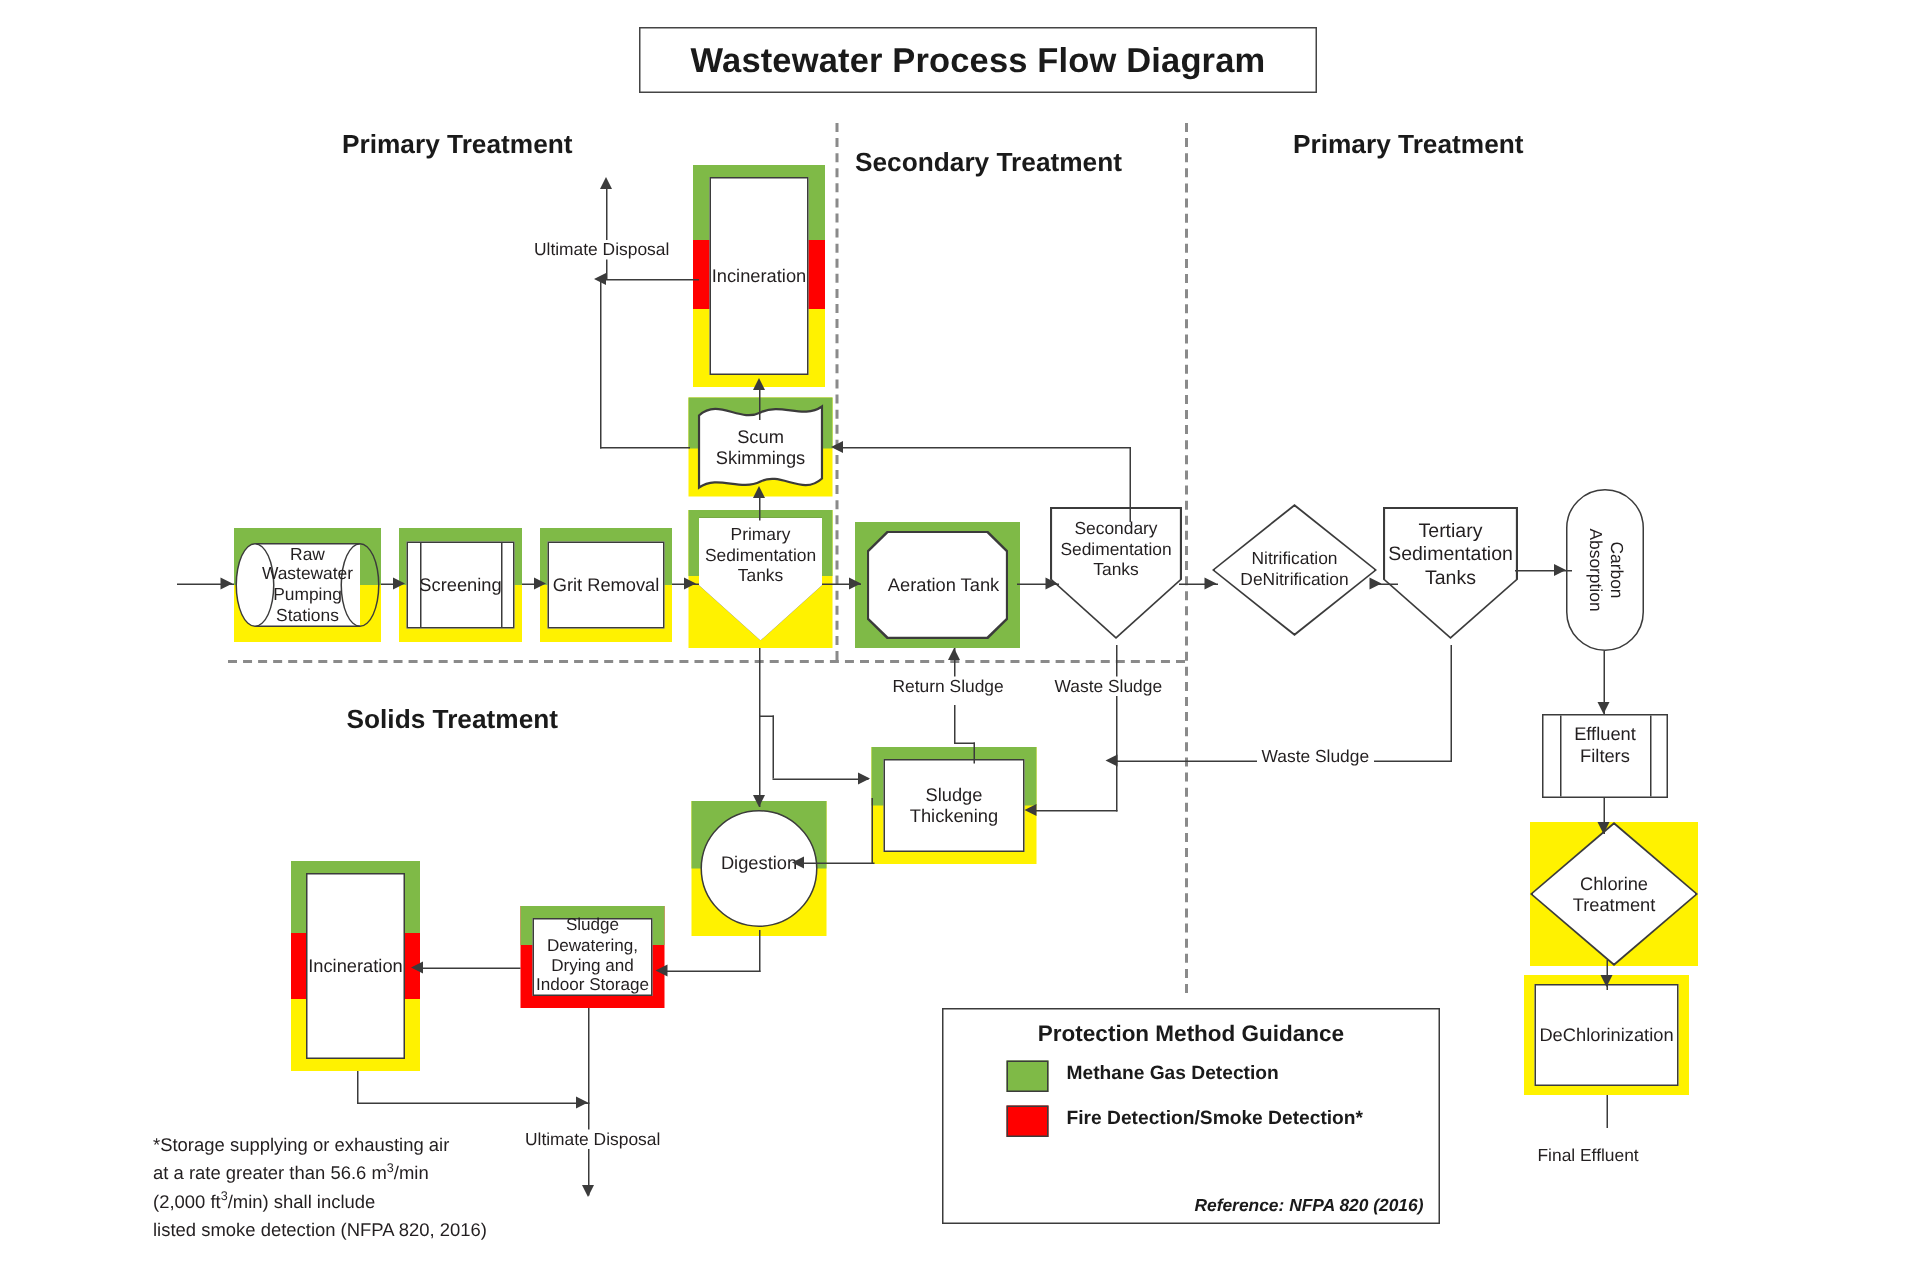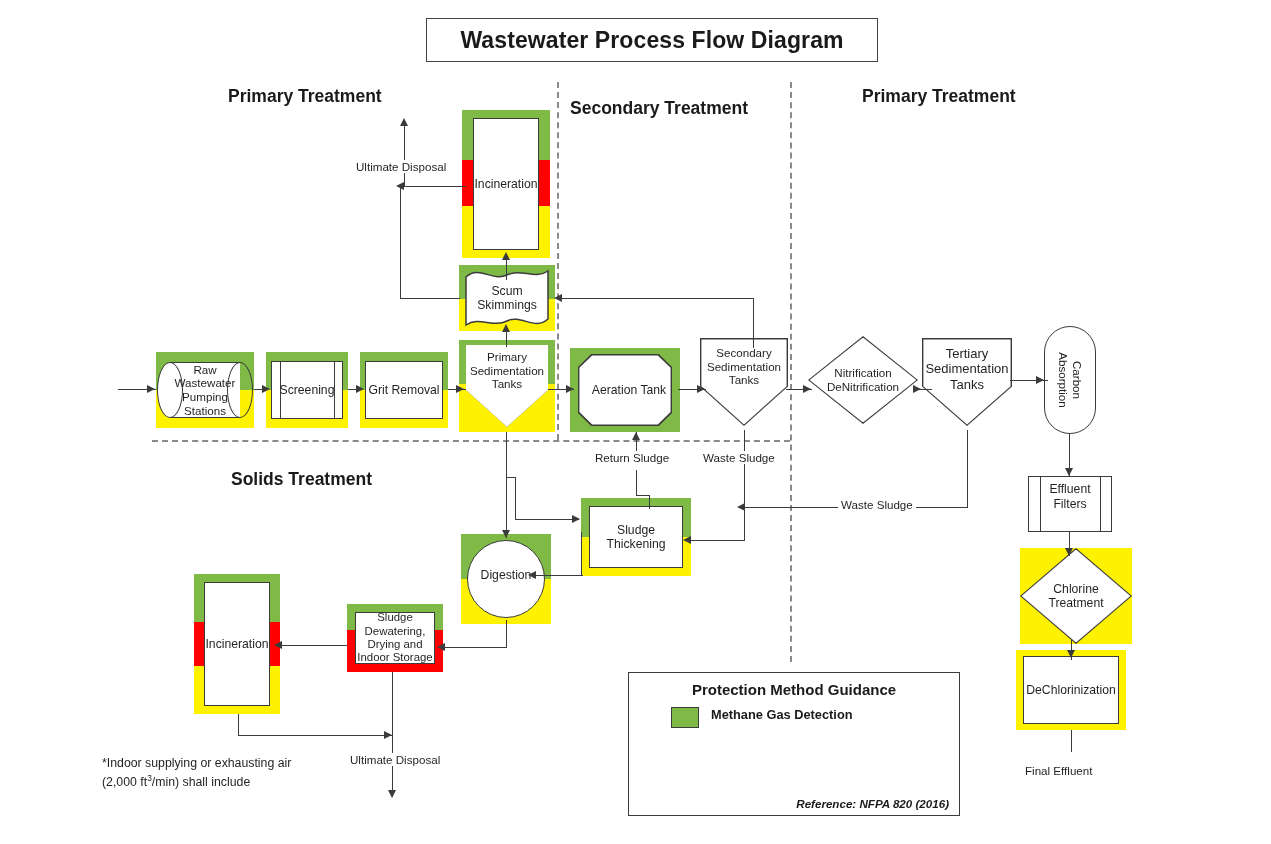--- a/index.html
+++ b/index.html
@@ -337,21 +337,29 @@
 <div class="ln lnv" style="left:392px;top:735px;height:62px;"></div>
 <div class="ah ah-d" style="left:388px;top:790px;"></div>
 <div class="flowlbl" style="left:347px;top:753px;">Ultimate Disposal</div>
 
 <div id="legend" class="abs">
   <div class="lg-title">Protection Method Guidance</div>
   <div class="lg-row">
     <div class="lg-sw" id="sw0" style="background: rgb(127, 186, 71);"></div>
     <div class="lg-tx">Methane Gas Detection</div>
   </div>
+  <div class="lg-row">
+    <div class="lg-sw" id="sw2" style="background: rgb(255, 0, 0);"></div>
+    <div class="lg-tx">Fire Detection/Smoke Detection*</div>
+  </div>
   <div id="lg-ref">Reference:  NFPA 820 (2016)</div>
 </div>
 
 <div id="footnote" class="abs">
-  <div>*Indoor supplying or exhausting air</div>
+  <div>*Storage supplying or exhausting air</div>
+  <div>
+    <span>at a rate greater than 56.6 m</span><sup>3</sup><span>/min</span>
+  </div>
   <div>
     <span>(2,000 ft</span><sup>3</sup><span>/min) shall include</span>
   </div>
+  <div>listed smoke detection (NFPA 820, 2016)</div>
 </div>
 
 </body></html>

